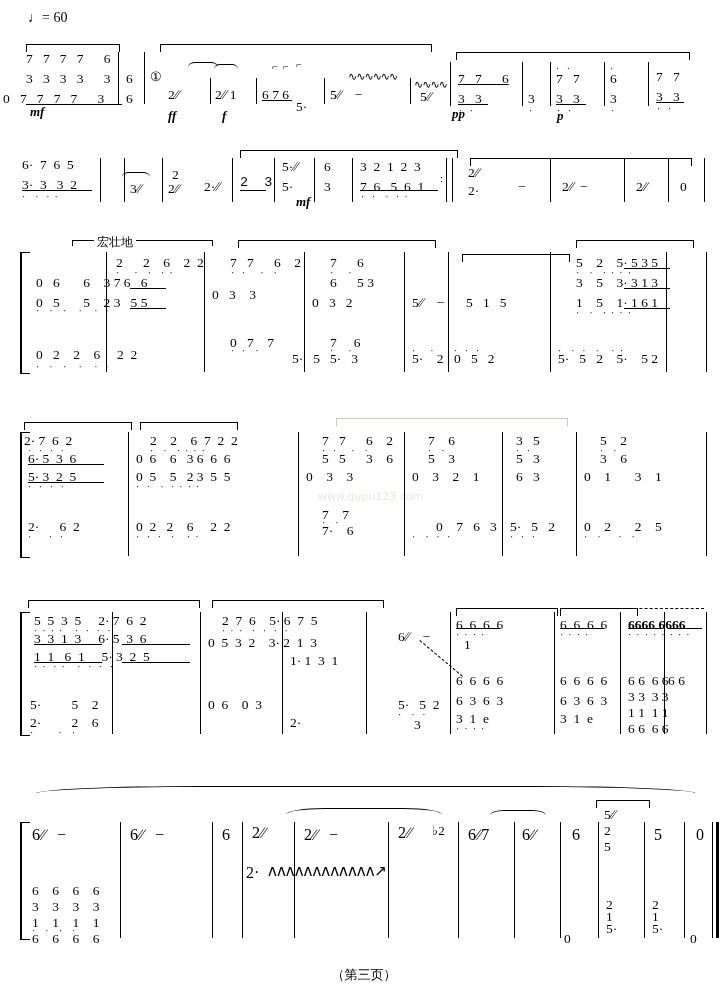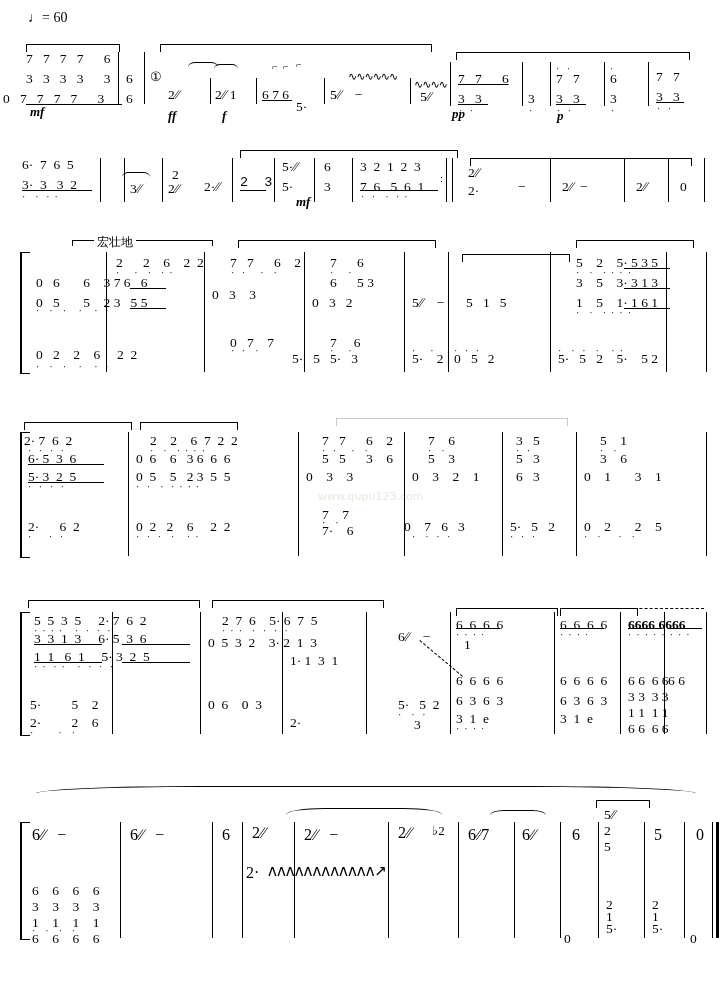--- a/index.html
+++ b/index.html
@@ -345,32 +345,32 @@
   <div class="num" style="left:322px; top:452px;">5   5      3    6</div>
   <div class="num" style="left:306px; top:470px;">0    3    3</div>
   <div class="num" style="left:322px; top:508px;">7    7</div>
   <div class="num" style="left:322px; top:524px;">7·    6</div>
   <div class="t small" style="left:322px; top:446px;">·   ·      ·    ·</div>
   <div class="t small" style="left:322px; top:518px;">·    ·</div>
 
   <div class="num" style="left:428px; top:434px;">7    6</div>
   <div class="num" style="left:428px; top:452px;">5    3</div>
   <div class="num" style="left:412px; top:470px;">0    3    2    1</div>
-  <div class="num" style="left:404px; top:520px;">0    7   6   3</div>
+  <div class="num" style="left:436px; top:520px;">0    7   6   3</div>
   <div class="t small" style="left:428px; top:446px;">·    ·</div>
   <div class="t small" style="left:412px; top:532px;">·    ·   ·   ·</div>
 
   <div class="num" style="left:516px; top:434px;">3   5</div>
   <div class="num" style="left:516px; top:452px;">5   3</div>
   <div class="num" style="left:516px; top:470px;">6   3</div>
   <div class="num" style="left:510px; top:520px;">5·   5   2</div>
   <div class="t small" style="left:516px; top:446px;">·   ·</div>
   <div class="t small" style="left:510px; top:532px;">·   ·   ·</div>
 
-  <div class="num" style="left:600px; top:434px;">5    1</div>
+  <div class="num" style="left:600px; top:434px;">5    2</div>
   <div class="num" style="left:600px; top:452px;">3    6</div>
   <div class="num" style="left:584px; top:470px;">0    1       3    1</div>
   <div class="num" style="left:584px; top:520px;">0    2       2    5</div>
   <div class="t small" style="left:600px; top:446px;">·    ·</div>
   <div class="t small" style="left:584px; top:532px;">·    ·       ·    ·</div>
 
   <div class="watermark" style="left:318px; top:490px;">www.qupu123.com</div>
 
   <div class="vline" style="left:128px; top:432px; height:124px;"></div>
   <div class="vline" style="left:298px; top:432px; height:124px;"></div>
@@ -500,13 +500,14 @@
   <div class="vline" style="left:458px; top:822px; height:116px;"></div>
   <div class="vline" style="left:514px; top:822px; height:116px;"></div>
   <div class="vline" style="left:560px; top:822px; height:116px;"></div>
   <div class="vline" style="left:598px; top:822px; height:116px;"></div>
   <div class="vline" style="left:644px; top:822px; height:116px;"></div>
   <div class="vline" style="left:684px; top:822px; height:116px;"></div>
 
   <div class="vline" style="left:712px; top:822px; height:116px;"></div>
   <div class="thick" style="left:716px; top:822px; height:116px;"></div>
 
+  <div class="pagelabel">（第三页）</div>
 </div>
 
 </body></html>

